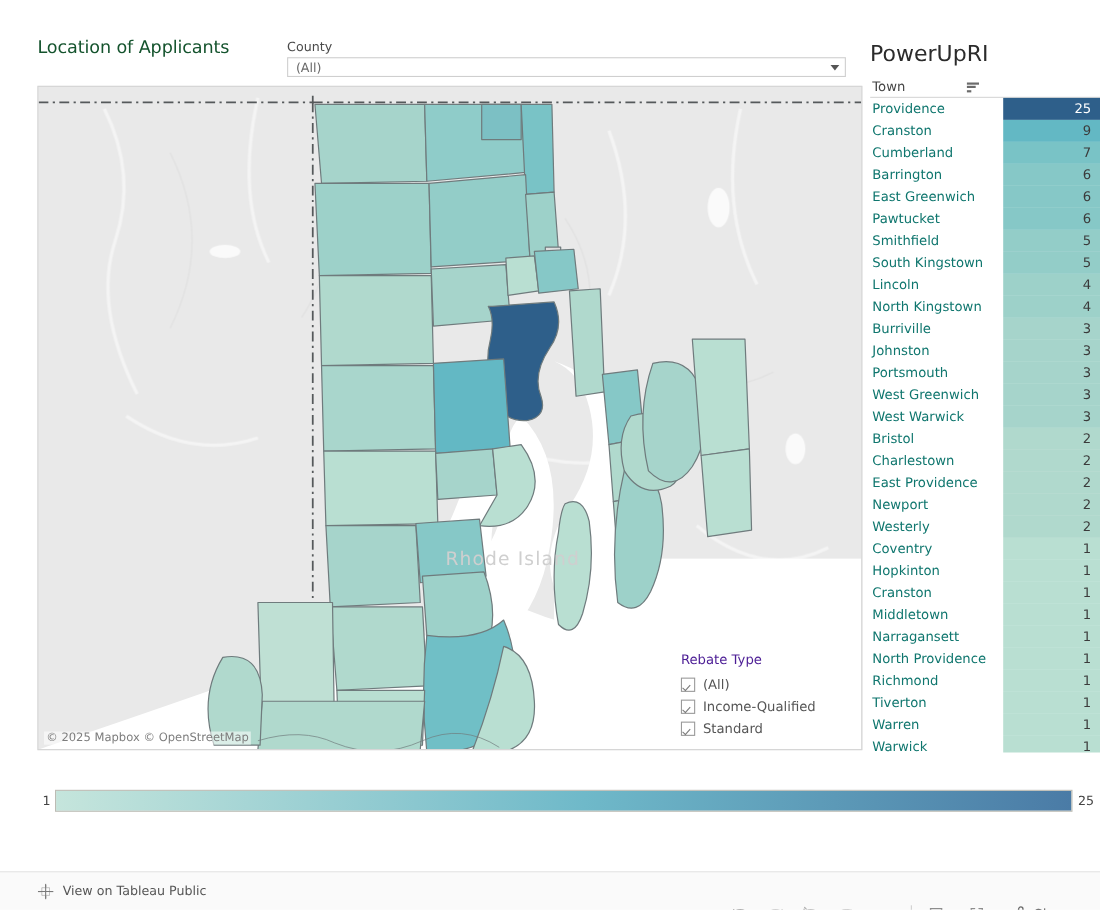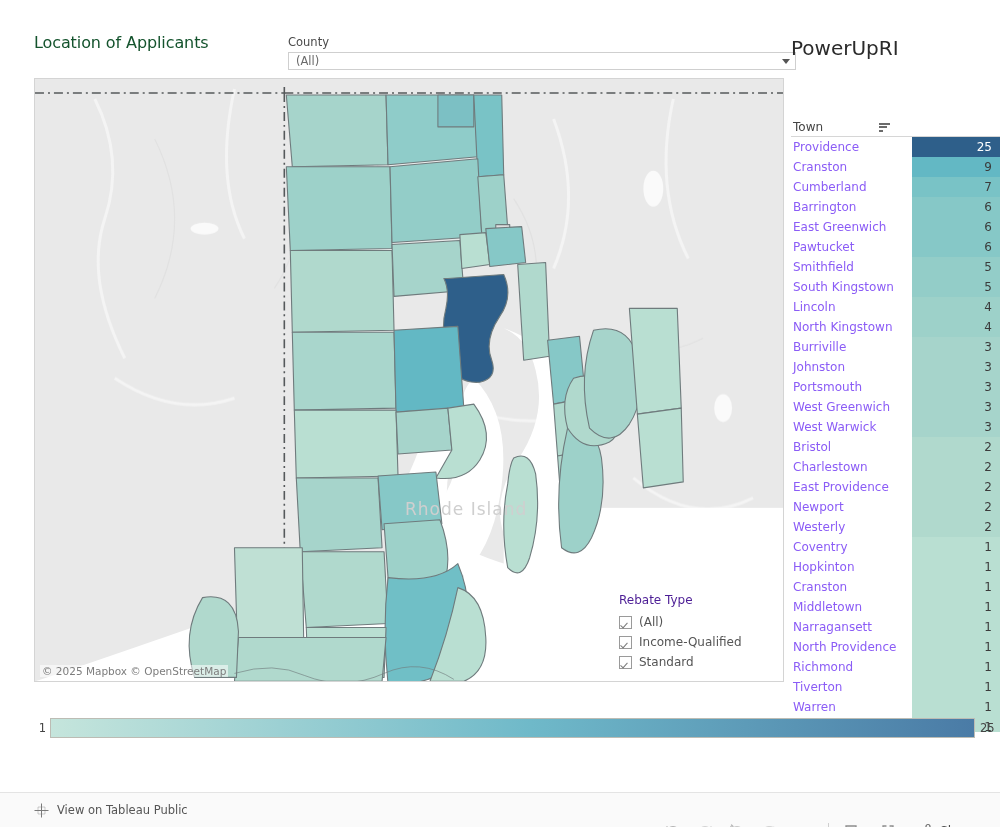--- a/index.html
+++ b/index.html
@@ -24,21 +24,21 @@
     font-size: 16px;
     font-weight: 400;
     color: #14532d;
     letter-spacing: -0.1px;
     white-space: nowrap;
   }
 
   
   #county-filter {
     position: absolute;
-    left: 288px;
+    left: 261px;
     top: 36px;
     width: 508px;
   }
   #county-filter .filter-label {
     font-size: 11.5px;
     color: #4a4a4a;
     margin-bottom: 3px;
     line-height: 13px;
   }
   #county-filter .filter-control {
@@ -151,21 +151,20 @@
   }
 
   
   #town-list {
     position: absolute;
     left: 791px;
     top: 70px;
     width: 209px;
     height: 614px;
     overflow: hidden;
-    margin-top: 48px;
   }
   #town-list-header {
     display: flex;
     align-items: center;
     height: 18px;
     border-bottom: 1px solid #d6d6d6;
     padding-left: 2px;
   }
   #town-list-header .header-label {
     font-size: 12px;
@@ -184,21 +183,21 @@
   #sort-icon i:nth-child(3){ width: 4px; }
 
   .town-row {
     display: flex;
     align-items: center;
     height: 20px;
   }
   .town-row .town-name {
     flex: 1;
     font-size: 12px;
-    color: #8b5cf6;
+    color: #0f766e;
     padding-left: 2px;
     white-space: nowrap;
     overflow: hidden;
   }
   .town-row .town-value {
     width: 88px;
     flex: none;
     text-align: right;
     font-size: 12px;
     padding-right: 8px;

